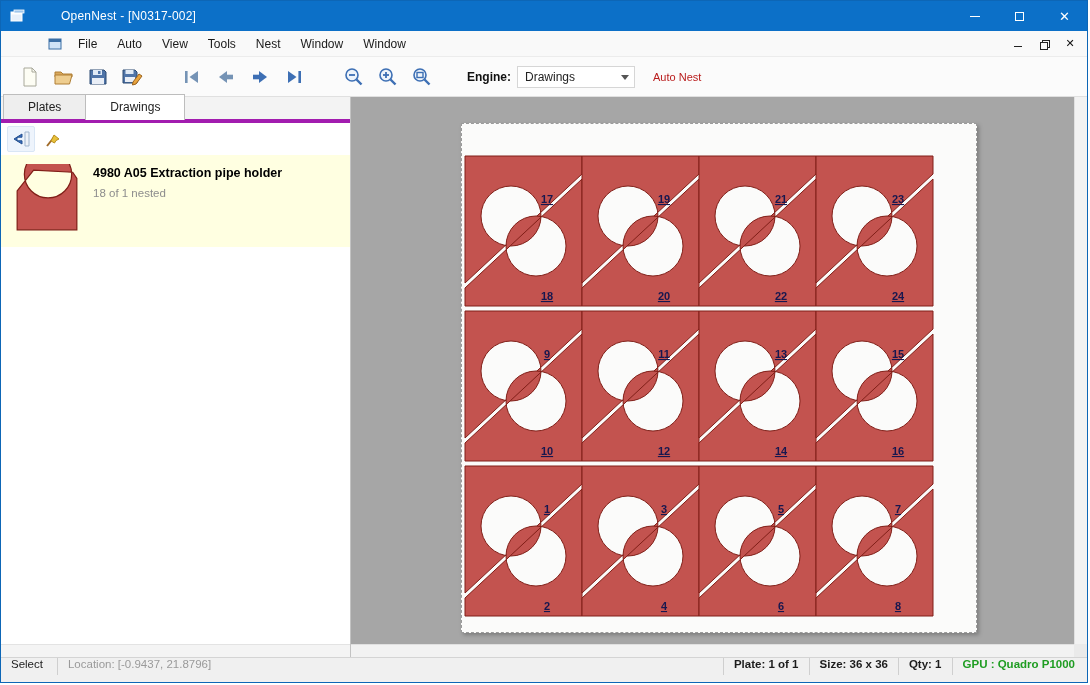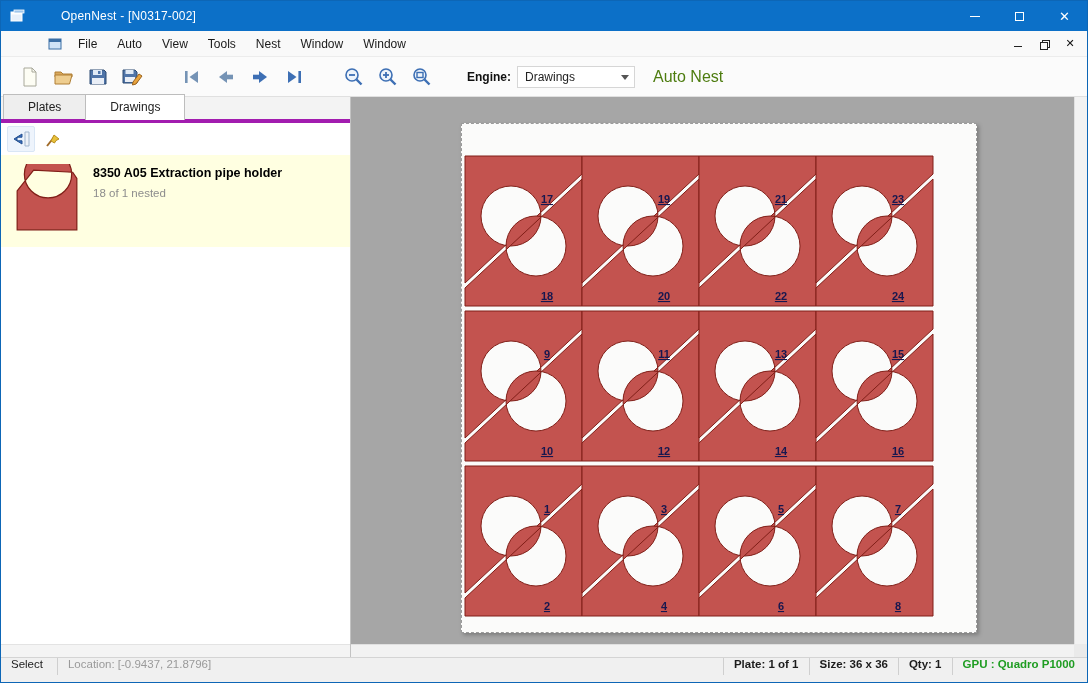--- a/index.html
+++ b/index.html
@@ -38,21 +38,21 @@
   .g-close-d{font-size:11px;color:#111;}
 
   
   .toolbar{height:40px;background:#fbfbfb;display:flex;align-items:center;flex:0 0 40px;border-bottom:1px solid #e0e0e0;padding-left:12px;}
   .tb-btn{width:34px;height:32px;display:flex;align-items:center;justify-content:center;border-radius:3px;cursor:default;}
   .tb-group{display:flex;align-items:center;}
   .tb-gap{width:26px;}
   .engine-label{font-size:12px;font-weight:bold;color:#111;margin:0 6px 0 28px;}
   .engine-combo{width:118px;height:22px;background:#fff;border:1px solid #d6d6d6;display:flex;align-items:center;font-size:12px;color:#222;padding-left:7px;position:relative;cursor:default;}
   .combo-arrow{position:absolute;right:5px;top:8px;width:0;height:0;border-left:4px solid transparent;border-right:4px solid transparent;border-top:5px solid #555;}
-  .autonest{font-size:16px;color:#4d7c0f;margin-left:18px;cursor:default;}
+  .autonest{font-size:11px;color:#b91c1c;margin-left:18px;cursor:default;}
 
   
   .main{flex:1 1 auto;display:flex;min-height:0;}
   .left-panel{width:350px;flex:0 0 350px;background:#fff;border-right:1px solid #c3c3c3;display:flex;flex-direction:column;}
   .tabstrip{height:26px;background:#f3f3f3;display:flex;align-items:flex-end;border-bottom:4px solid #a21caf;padding-left:2px;}
   .tab{font-size:12px;padding:5px 24px;border:1px solid #bdbdbd;border-bottom:none;background:#eeeeee;color:#222;margin-right:-1px;cursor:default;}
   .tab.active{background:#fff;position:relative;margin-bottom:-1px;padding-bottom:6px;}
   .panel-toolbar{height:32px;display:flex;align-items:center;padding-left:6px;background:#fff;}
   .pt-btn{width:28px;height:26px;display:flex;align-items:center;justify-content:center;border:1px solid transparent;border-radius:2px;margin-right:4px;cursor:default;}
   .pt-btn.first{border-color:#d9e6f5;background:#eef4fc;}
@@ -249,21 +249,21 @@
           </svg>
         </div>
       </div>
       <div class="drawing-item">
         <span class="thumb">
           <svg width="72" height="70" viewBox="0 0 70 68">
             <path class="thumb-part" d="M6 26 L22 6 L60 8 L64 14 L64 64 L6 64 Z M59 10 a23 23 0 1 0 -46 0 a23 23 0 1 0 46 0 Z" fill="#c3534f" stroke="#801f18" stroke-width="1.2" fill-rule="evenodd"></path>
           </svg>
         </span>
         <div class="d-meta">
-          <span class="d-title">8350 A05 Extraction pipe holder</span>
+          <span class="d-title">4980 A05 Extraction pipe holder</span>
           <span class="d-sub">18 of 1 nested</span>
         </div>
       </div>
       <div class="panel-fill"></div>
       <div class="hscroll"></div>
     </div>
 
     <div class="canvas">
       <div class="plate">
         <svg id="nest-svg" width="514" height="508" viewBox="0 0 514 508">

